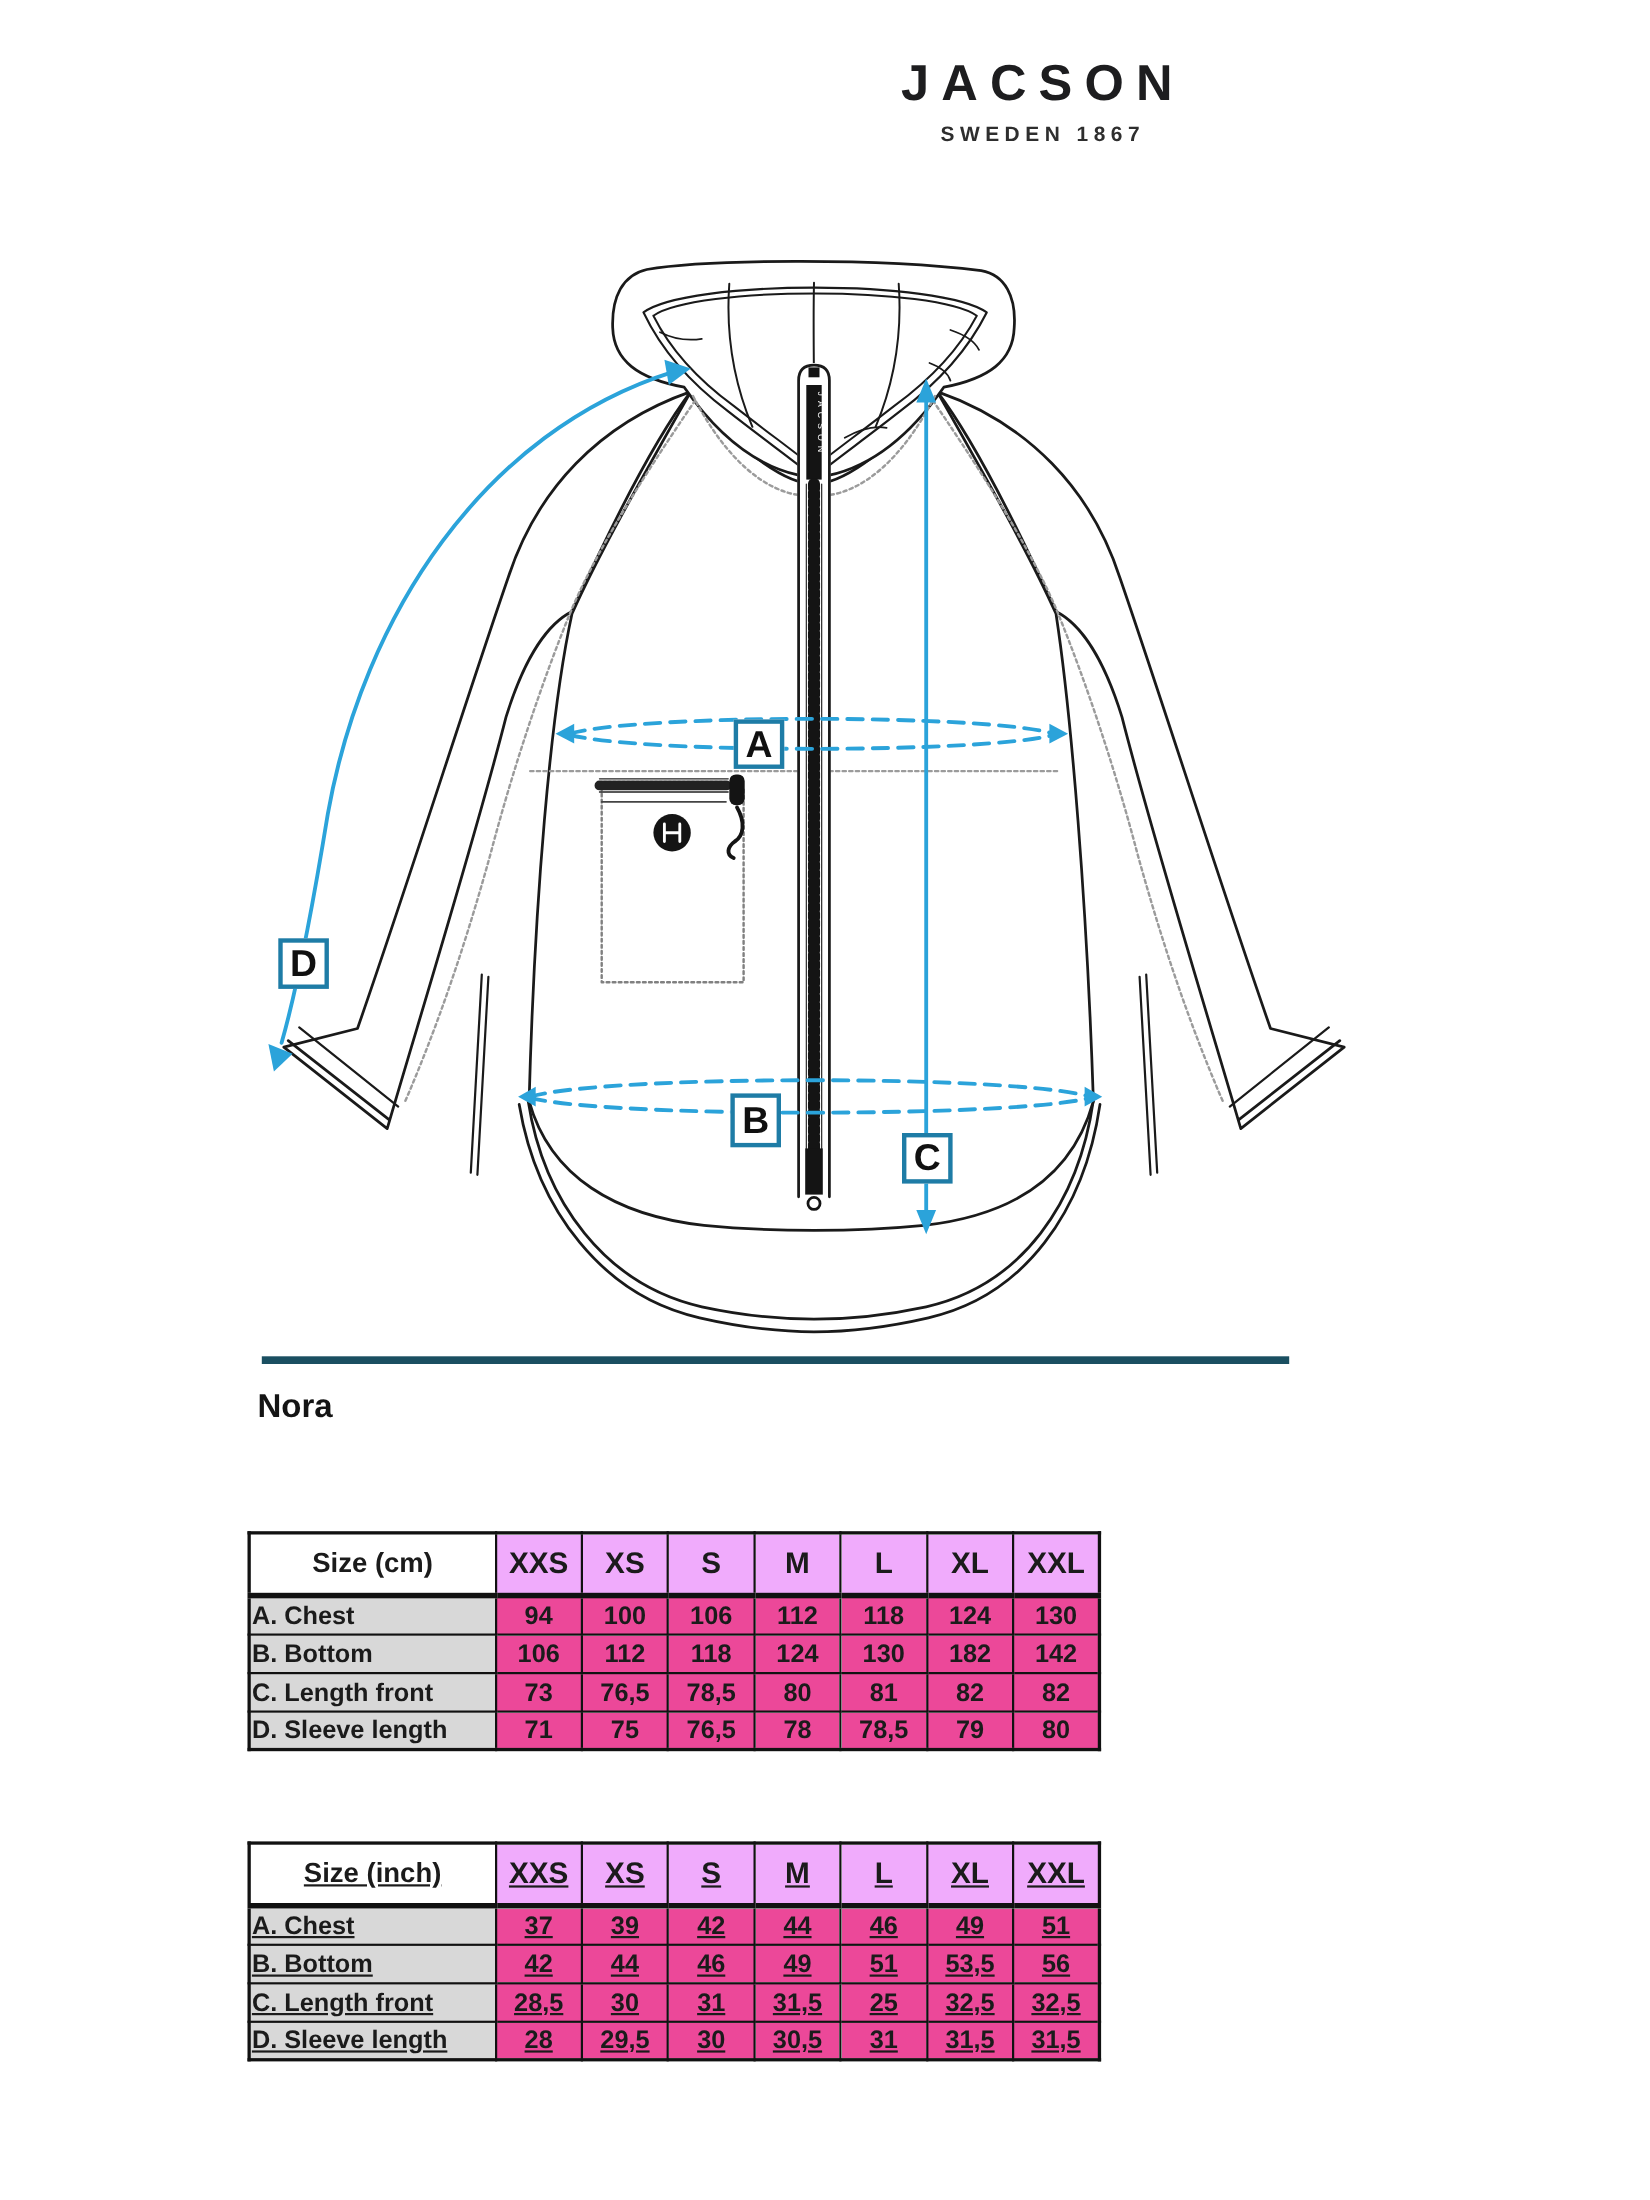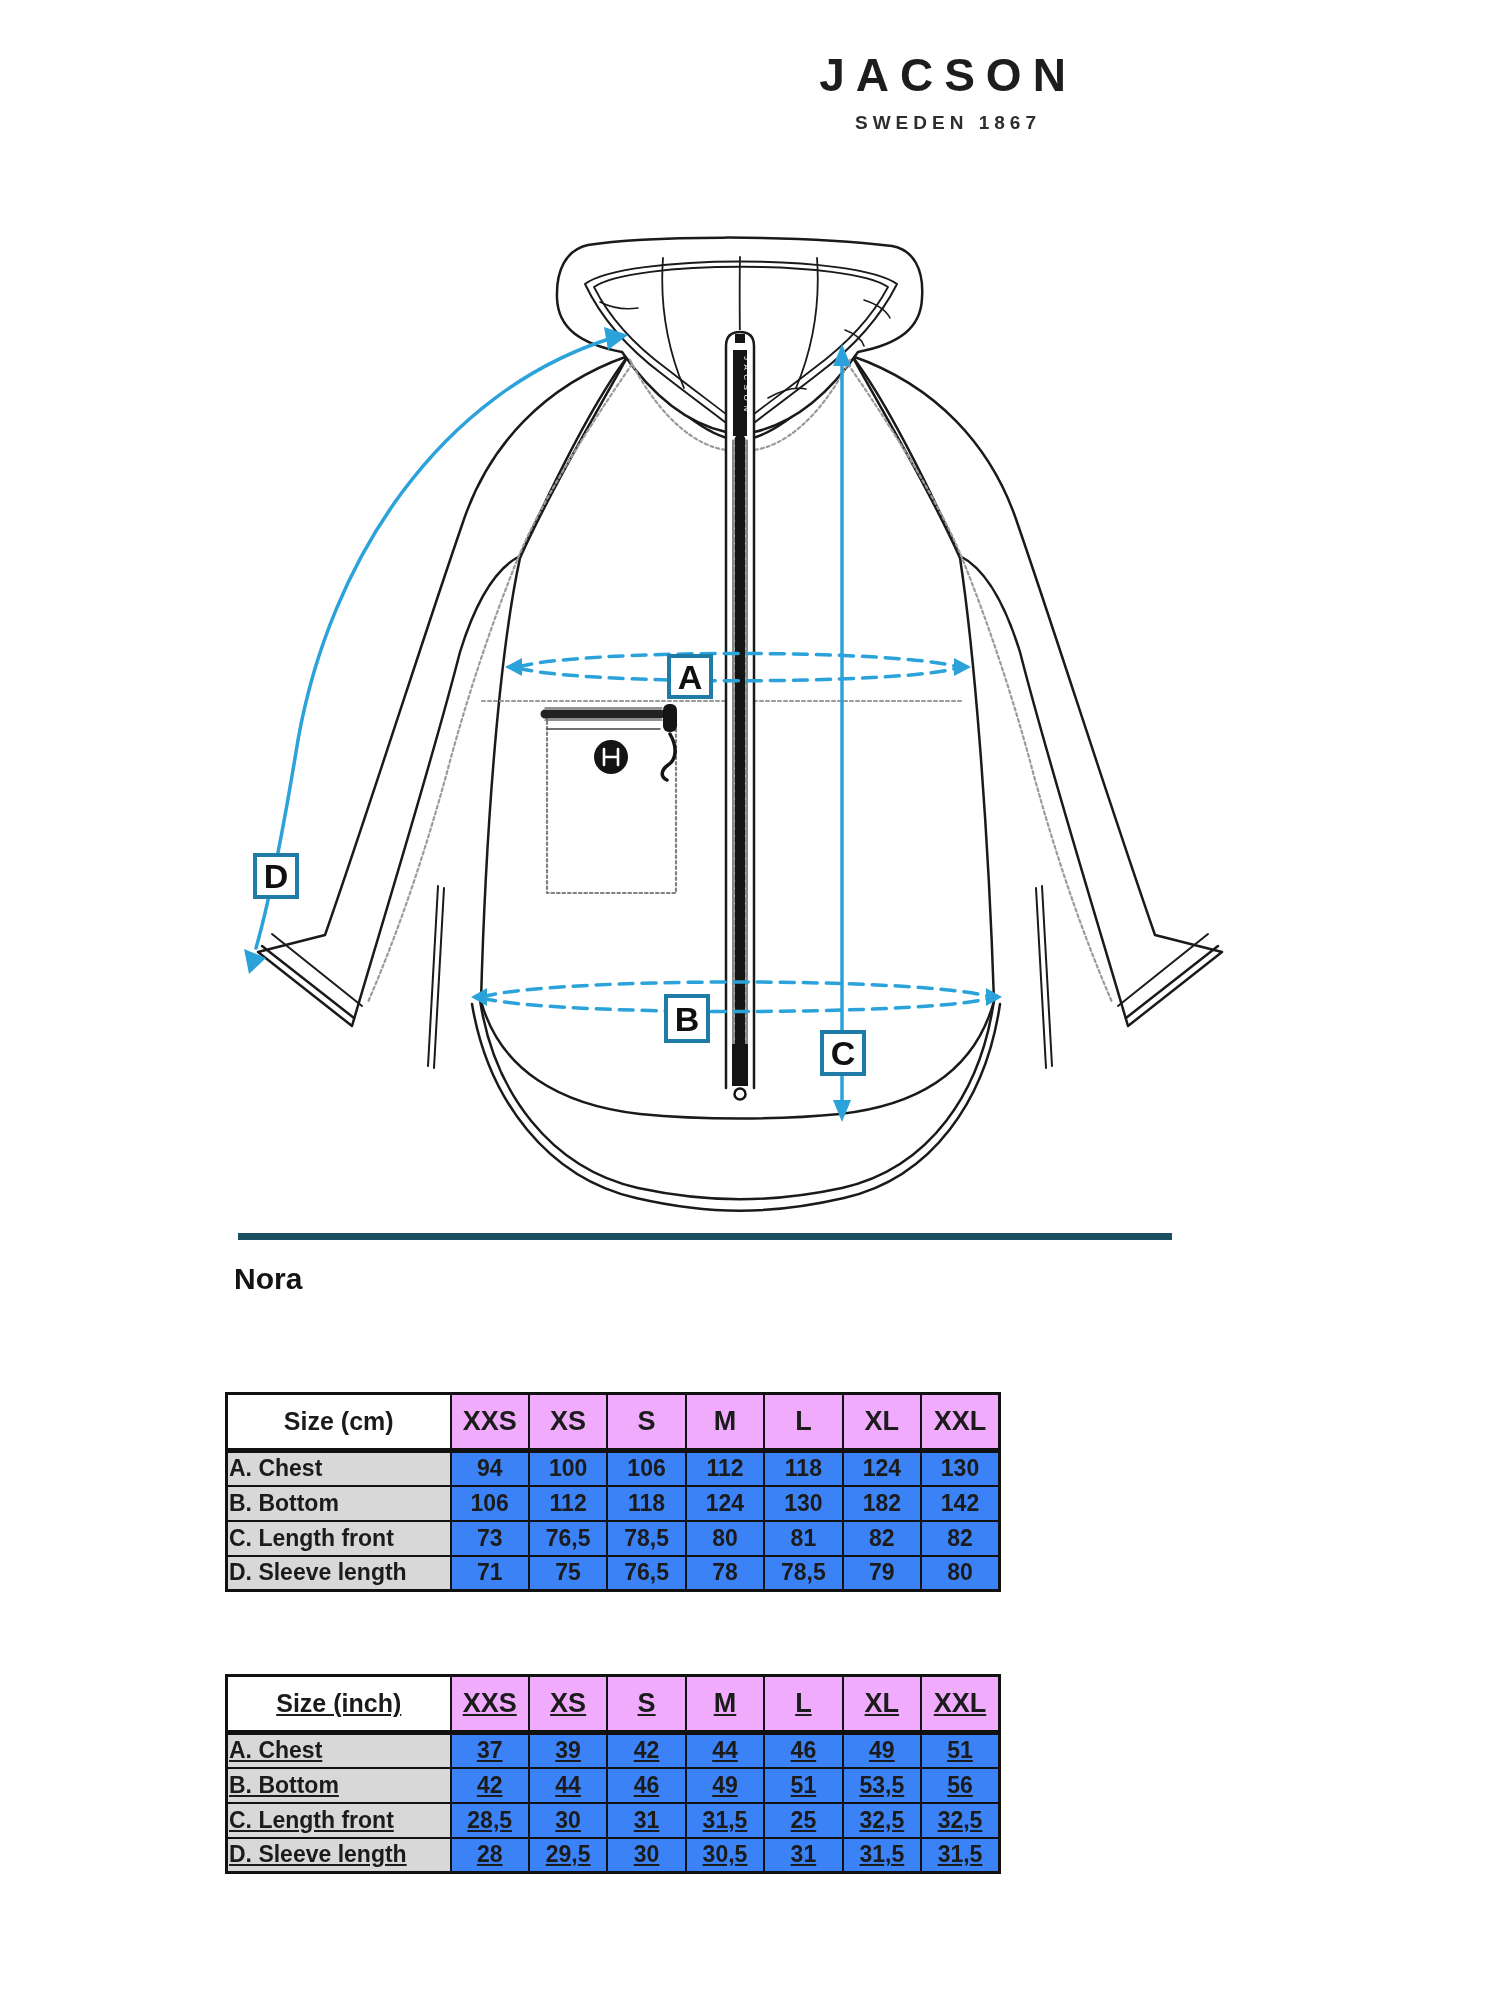--- a/index.html
+++ b/index.html
@@ -29,21 +29,21 @@
   .size-table{position:absolute;left:225px;width:776px;border-collapse:collapse;table-layout:fixed;}
   #table-cm{top:1392px;}
   #table-inch{top:1674px;text-decoration:underline;}
   .size-table th,.size-table td{border:2px solid #111;box-sizing:border-box;overflow:hidden;}
   .size-table{border:3px solid #111;}
   .size-table thead th{height:57px;background:#f0abfc;font-size:27px;font-weight:bold;
     border-bottom:5px solid #111;text-align:center;}
   .size-table thead th.corner{background:#ffffff;font-size:25px;width:224px;}
   .size-table tbody th{height:35px;background:#d8d8d8;font-size:23px;font-weight:bold;
     text-align:left;}
-  .size-table tbody td{height:35px;background:#3b82f6;font-size:23px;font-weight:bold;text-align:center;}
+  .size-table tbody td{height:35px;background:#ec4899;font-size:23px;font-weight:bold;text-align:center;}
 </style>
 </head>
 <body>
 
 <div class="page">
 
   <div class="brand">
     <div class="brand-name">JACSON</div>
     <div class="brand-tagline">SWEDEN 1867</div>
   </div>

